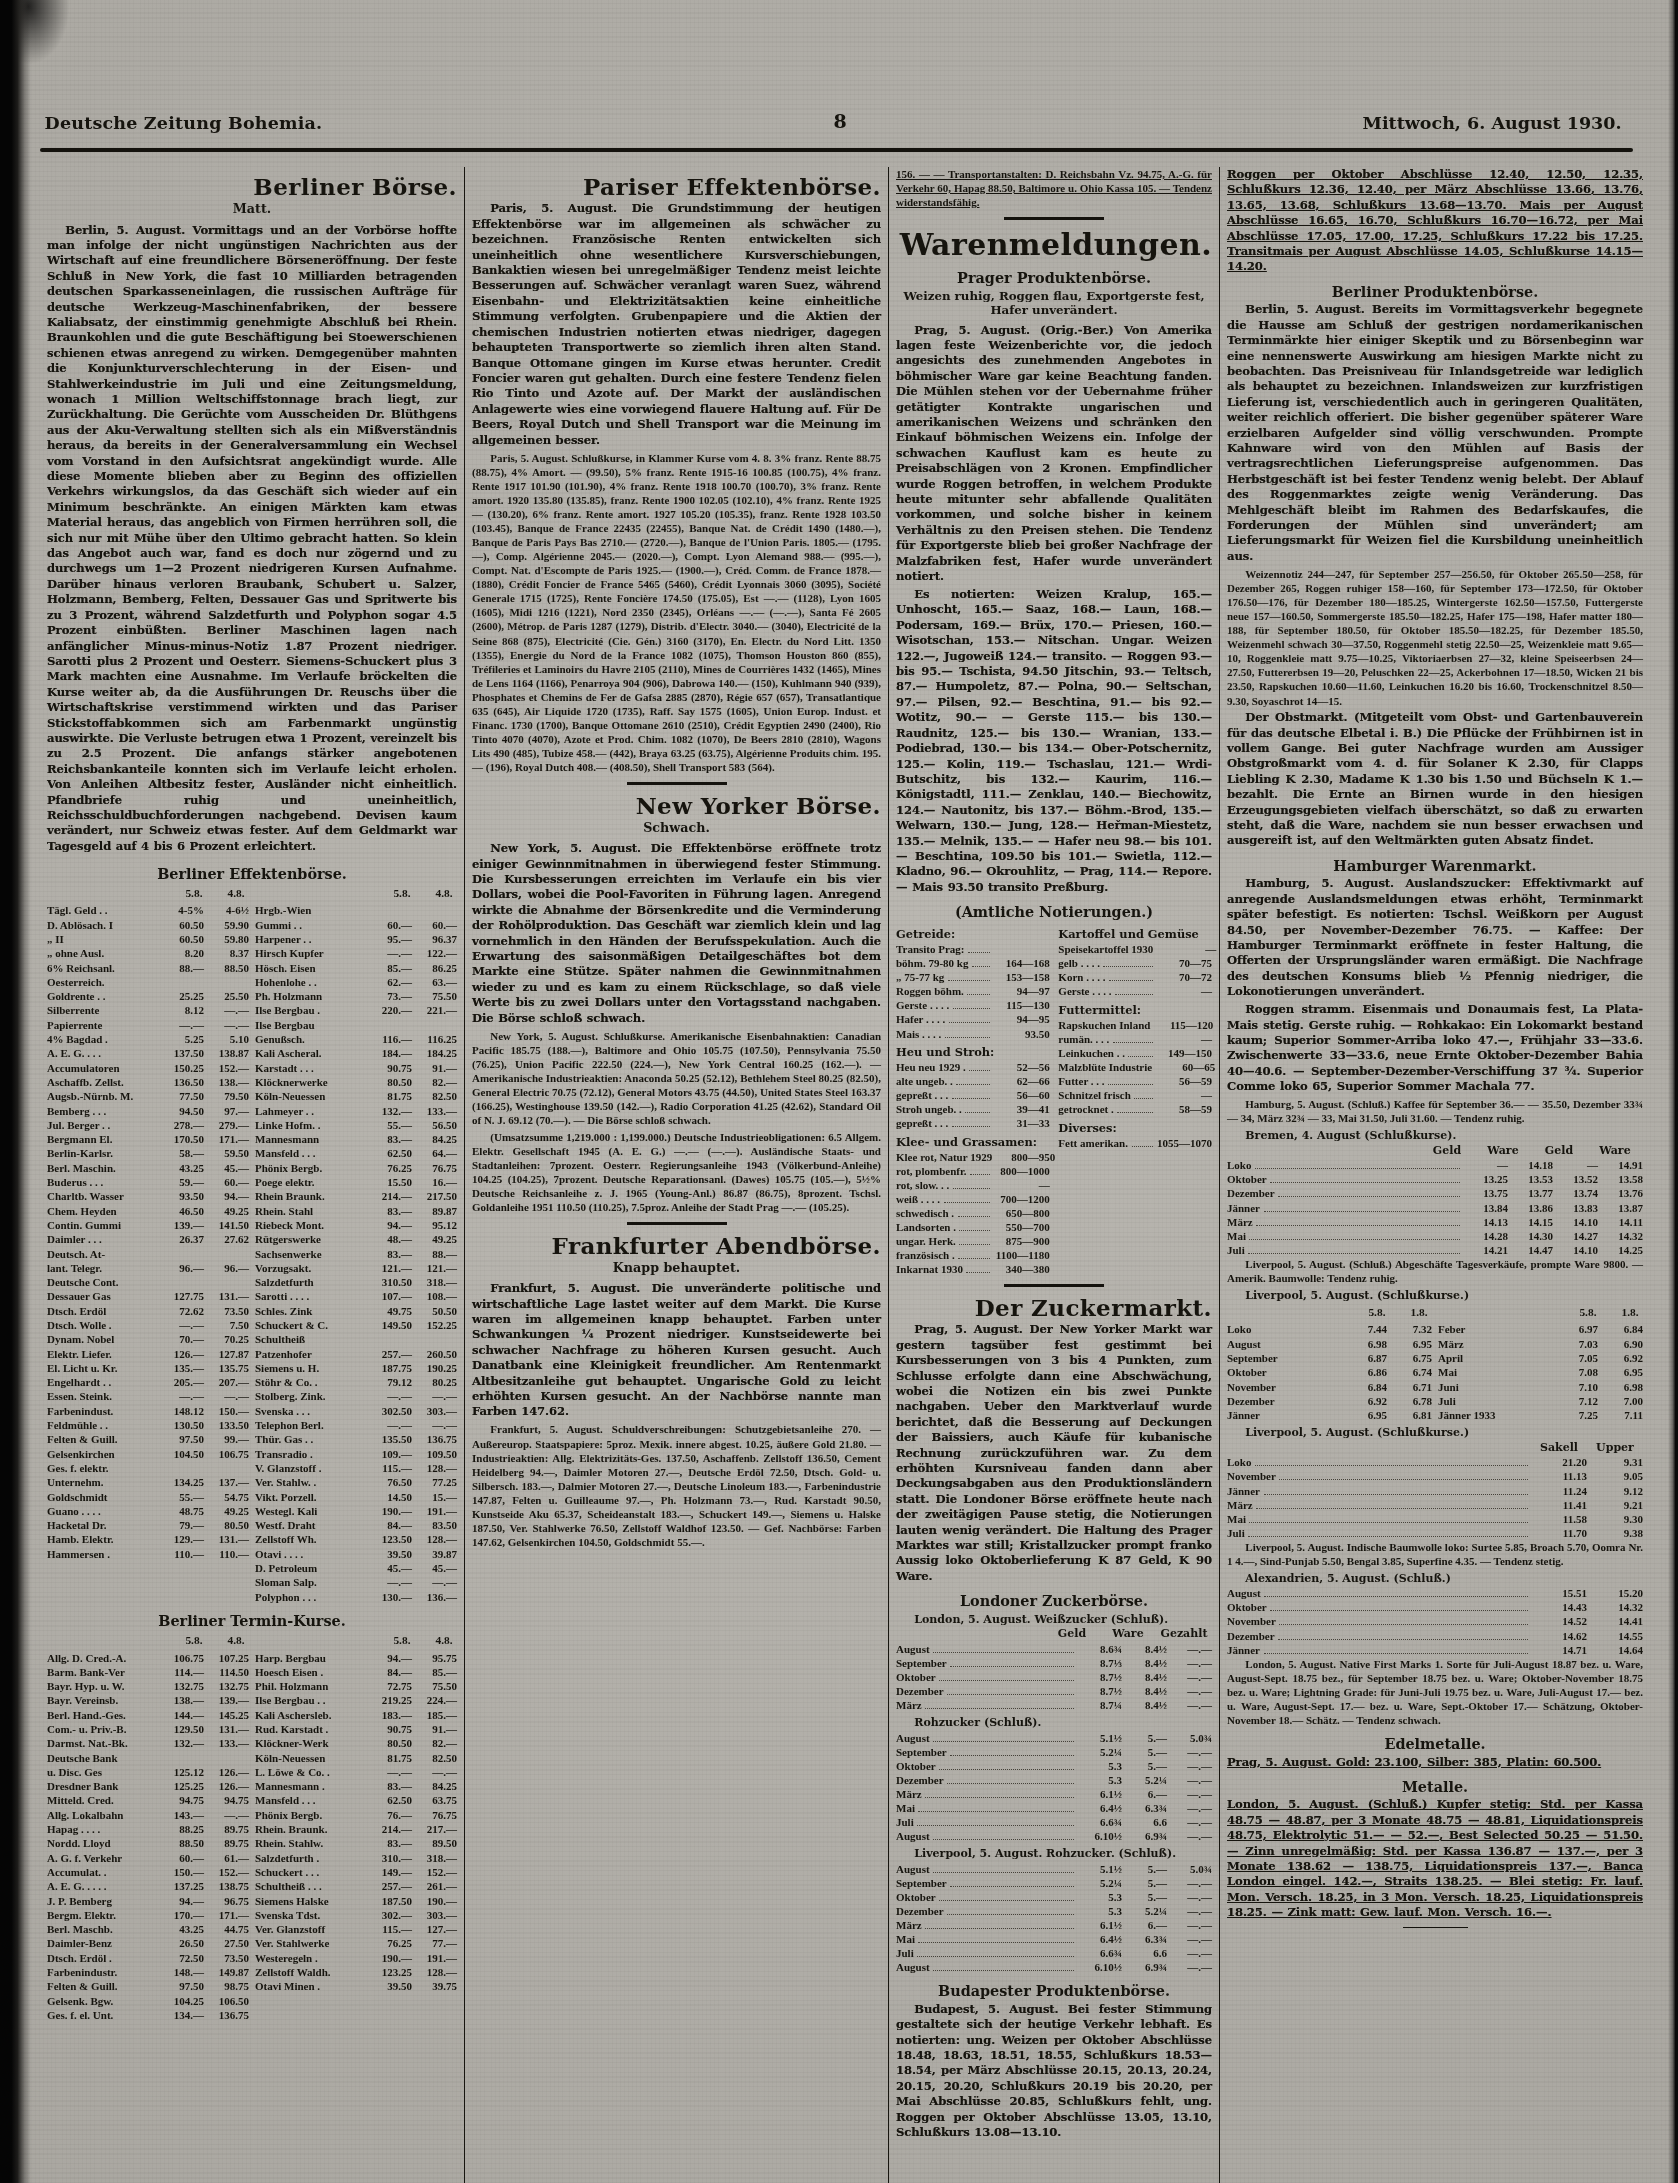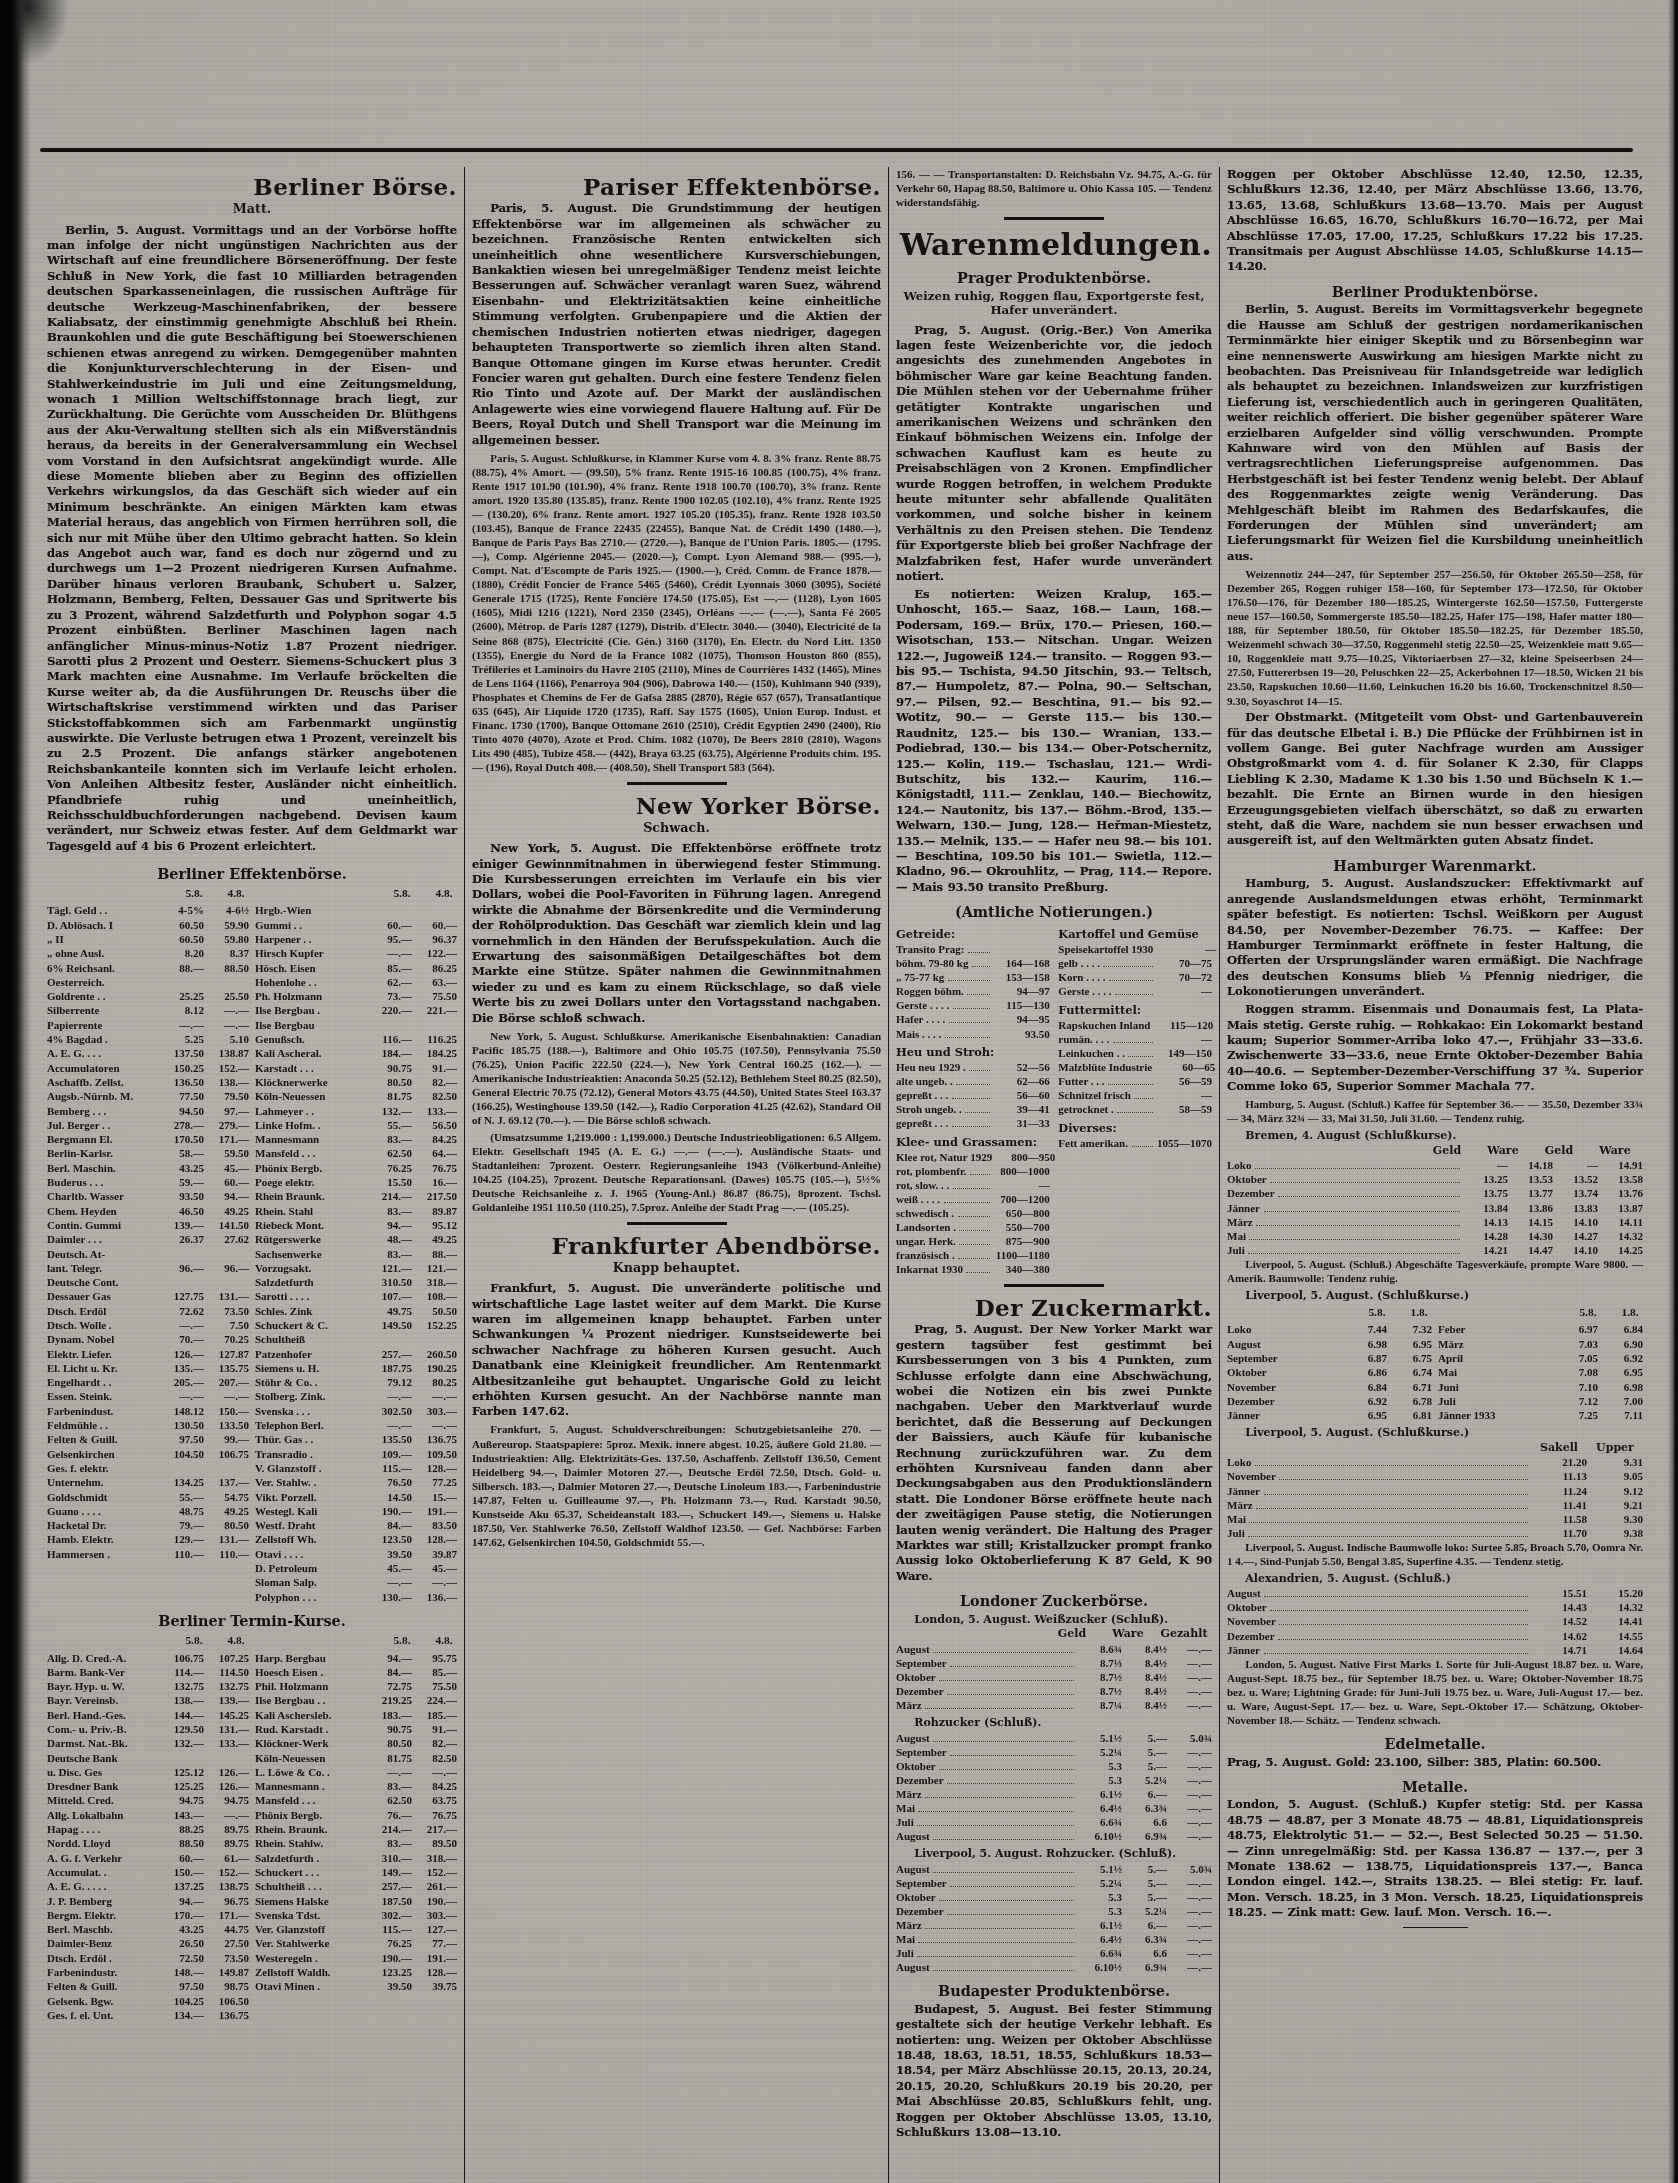--- a/index.html
+++ b/index.html
@@ -32,21 +32,21 @@
   #c4{width:431px;}
 
   .h1{font-weight:700;font-size:23px;line-height:1.12;text-align:right;margin:7px 0 1.7px;letter-spacing:0.4px;}
   .h1.big{font-size:30px;margin:4.4px 0 0.9px;}
   .h2{font-weight:700;font-size:14.4px;text-align:center;margin:7.9px 0 2.6px;}
   .sub{font-weight:700;font-size:12.7px;text-align:center;margin:0 0 6.1px;}
   p.frak{font-weight:700;font-size:11.6px;line-height:1.33;text-align:justify;text-indent:18.3px;margin:0 0 2.6px;
     letter-spacing:-0.1px;word-spacing:0.7px;text-shadow:0 0 0.3px rgba(22,20,14,.55);}
   p.num{font-family:"Liberation Serif",serif;font-weight:700;font-size:11px;line-height:1.28;text-align:justify;
     text-indent:18.3px;margin:0 0 2.6px;}
-  p.noind{text-indent:0;}
+  p.noind{text-indent:0;text-decoration:underline;}
   .lead{font-weight:700;font-size:11.8px;text-align:center;line-height:1.25;margin:0.9px 0 4.4px;}
   .div1{width:100px;height:2.6px;background:#14120d;margin:7.9px auto;}
   .div2{width:65px;height:1.7px;background:#14120d;margin:6.1px auto;}
 
   .qtable{display:flex;gap:6px;font-family:"Liberation Serif",serif;font-weight:700;font-size:11px;line-height:1.3;}
   .qhalf{flex:1;min-width:0;}
   .qhead{display:flex;justify-content:flex-end;gap:25px;padding-right:4.4px;margin:1.7px 0 2.6px;font-size:11.4px;}
   .qrow{display:flex;align-items:baseline;}
   .qn{flex:1;white-space:nowrap;overflow:hidden;}
   .qv{width:45px;text-align:right;white-space:nowrap;flex:none;}
@@ -61,20 +61,25 @@
   .cap{font-weight:700;font-size:11px;margin:3.5px 0 1.7px;text-indent:18.3px;}
   .grp{font-weight:700;font-size:11.4px;margin:4.4px 0 0.9px;}
   .twocol{display:flex;gap:8.7px;}
   .twocol>div{flex:1;min-width:0;}
 </style>
 </head>
 <body>
 
 <div id="sheet">
   <div class="blotch"></div>
+  <div class="mast">
+    <div class="t">Deutsche Zeitung Bohemia.</div>
+    <div class="n">8</div>
+    <div class="d">Mittwoch, 6. August 1930.</div>
+  </div>
   <div class="headrule"></div>
 
   <div class="cols">
 
     <div class="col" id="c1">
       <div class="h1">Berliner Börse.</div>
       <div class="sub">Matt.</div>
       <p class="frak">Berlin, 5. August. Vormittags und an der Vorbörse hoffte man infolge der nicht ungünstigen Nachrichten aus der Wirtschaft auf eine freundlichere Börseneröffnung. Der feste Schluß in New York, die fast 10 Milliarden betragenden deutschen Sparkasseneinlagen, die russischen Aufträge für deutsche Werkzeug-Maschinenfabriken, der bessere Kaliabsatz, der einstimmig genehmigte Abschluß bei Rhein. Braunkohlen und die gute Beschäftigung bei Stoewerschienen schienen etwas anregend zu wirken. Demgegenüber mahnten die Konjunkturverschlechterung in der Eisen- und Stahlwerkeindustrie im Juli und eine Zeitungsmeldung, wonach 1 Million Weltschiffstonnage brach liegt, zur Zurückhaltung. Die Gerüchte vom Ausscheiden Dr. Blüthgens aus der Aku-Verwaltung stellten sich als ein Mißverständnis heraus, da bereits in der Generalversammlung ein Wechsel vom Vorstand in den Aufsichtsrat angekündigt wurde. Alle diese Momente blieben aber zu Beginn des offiziellen Verkehrs wirkungslos, da das Geschäft sich wieder auf ein Minimum beschränkte. An einigen Märkten kam etwas Material heraus, das angeblich von Firmen herrühren soll, die sich nur mit Mühe über den Ultimo gebracht hatten. So klein das Angebot auch war, fand es doch nur zögernd und zu durchwegs um 1—2 Prozent niedrigeren Kursen Aufnahme. Darüber hinaus verloren Braubank, Schubert u. Salzer, Holzmann, Bemberg, Felten, Dessauer Gas und Spritwerte bis zu 3 Prozent, während Salzdetfurth und Polyphon sogar 4.5 Prozent einbüßten. Berliner Maschinen lagen nach anfänglicher Minus-minus-Notiz 1.87 Prozent niedriger. Sarotti plus 2 Prozent und Oesterr. Siemens-Schuckert plus 3 Mark machten eine Ausnahme. Im Verlaufe bröckelten die Kurse weiter ab, da die Ausführungen Dr. Reuschs über die Wirtschaftskrise verstimmend wirkten und das Pariser Stickstoffabkommen sich am Farbenmarkt ungünstig auswirkte. Die Verluste betrugen etwa 1 Prozent, vereinzelt bis zu 2.5 Prozent. Die anfangs stärker angebotenen Reichsbankanteile konnten sich im Verlaufe leicht erholen. Von Anleihen Altbesitz fester, Ausländer nicht einheitlich. Pfandbriefe ruhig und uneinheitlich, Reichsschuldbuchforderungen nachgebend. Devisen kaum verändert, nur Schweiz etwas fester. Auf dem Geldmarkt war Tagesgeld auf 4 bis 6 Prozent erleichtert.</p>
 
       <div class="h2">Berliner Effektenbörse.</div>

